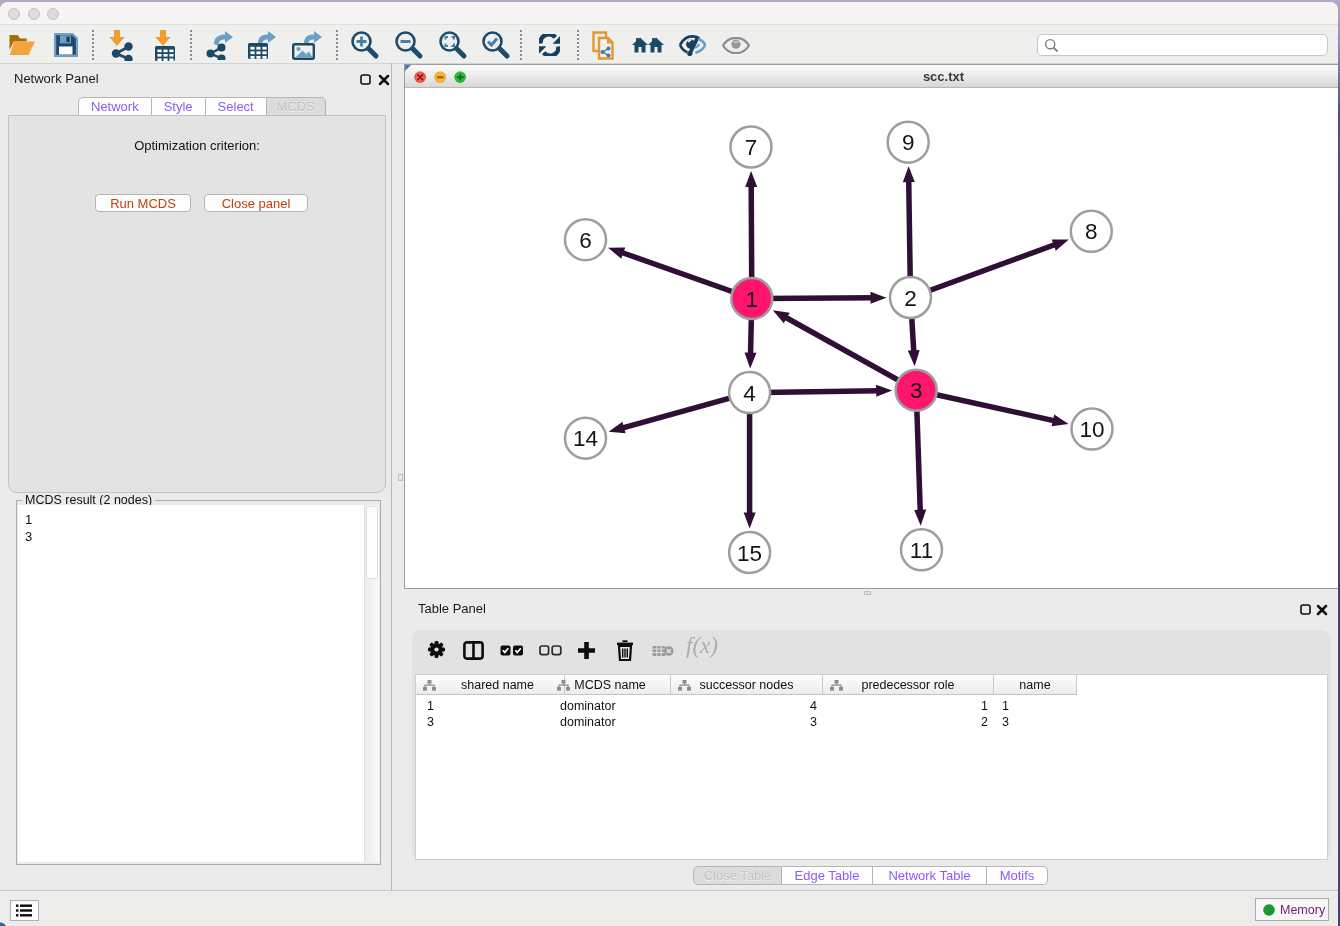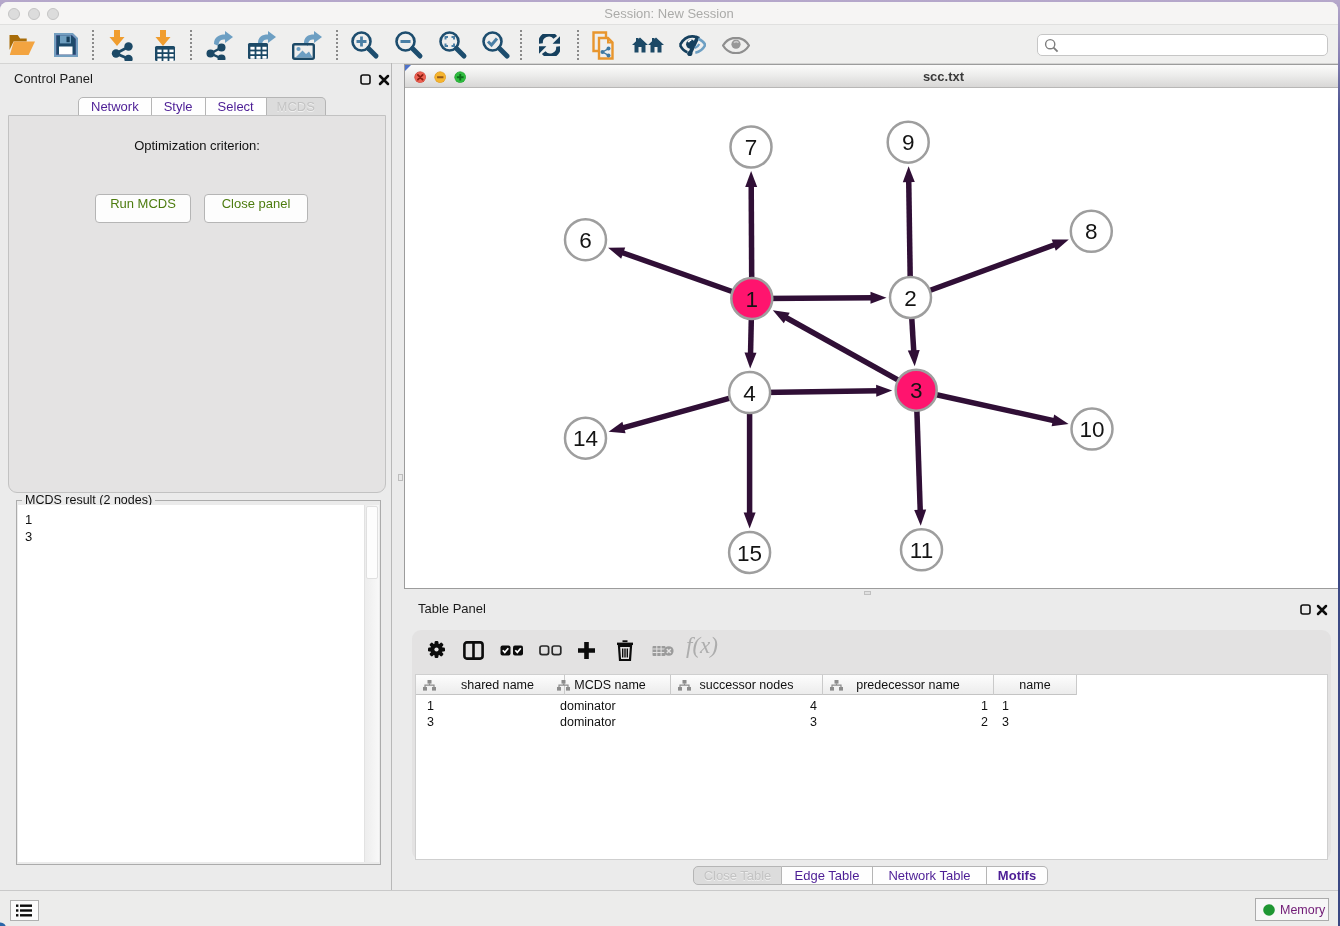--- a/index.html
+++ b/index.html
@@ -10,30 +10,30 @@
 #titlebar .tl { position:absolute; top:5.5px; width:12px; height:12px; border-radius:50%; background:#dcdcdc; border:1px solid #c4c4c4; }
 #title-text { position:absolute; top:4px; width:100%; text-align:center; font-size:13px; color:#ababa9; }
 #toolbar { position:absolute; left:0; top:22px; width:100%; height:40px; background:#efefee; border-top:1px solid #e0e0df; border-bottom:1px solid #d4d4d3; }
 .tbi { position:absolute; top:0; height:40px; display:flex; align-items:center; justify-content:center; }
 .tsep { position:absolute; top:5px; height:30px; width:0; border-left:2px dotted #8a8a8a; }
 #searchbox { position:absolute; left:1037px; top:9px; width:291px; height:22px; background:#fff; border:1px solid #c6c6c6; border-radius:5px; }
 
 #cp-title { position:absolute; left:14px; top:69px; font-size:13px; color:#1b1b1b; }
 .winbtn { position:absolute; font-size:12px; color:#111; }
 .tabrow { position:absolute; display:flex; height:19px; font-size:13px; }
-.tab { white-space:nowrap; overflow:hidden; border:1px solid #b5b5b5; border-left:none; background:#fefefe; color:#4c1d95; display:flex; align-items:center; justify-content:center; padding:0 12px; }
+.tab { white-space:nowrap; overflow:hidden; border:1px solid #b5b5b5; border-left:none; background:#fefefe; color:#8b5cf6; display:flex; align-items:center; justify-content:center; padding:0 12px; }
 .tab.first { border-left:1px solid #b5b5b5; border-radius:5px 0 0 5px; }
 .tab.topfirst { border-radius:5px 0 0 0; }
 .tab.last { border-radius:0 5px 5px 0; }
 .tab.toplast { border-radius:0 5px 0 0; }
 .tab.sel { background:#dcdcdc; color:#c3c3c3; text-shadow:0 1px 0 #f0f0f0; }
 #cp-content { position:absolute; left:8px; top:113px; width:378px; height:378px; background:#e4e3e3; border:1px solid #c2c2c2; border-radius:0 0 9px 9px; }
 #opt-label { position:absolute; left:0; top:22px; width:100%; text-align:center; font-size:13px; color:#111; }
 #dropdown { position:absolute; left:36px; top:46px; width:310px; height:18px; background:#fff; border:1px solid #b9b9b9; border-radius:4px; font-size:13px; color:#111; line-height:16px; padding-left:9px; }
-.btn { position:absolute; height:29px; background:#fdfdfd; border:1px solid #b5b5b5; border-radius:4px; font-size:13px; color:#4d7c0f; text-align:center; line-height:17px; }
+.btn { position:absolute; height:18px; background:#fdfdfd; border:1px solid #b5b5b5; border-radius:4px; font-size:13px; color:#c2410c; text-align:center; line-height:17px; }
 #fieldset { position:absolute; left:16px; top:498px; width:365px; height:365px; border:1px solid #ababab; }
 #fs-legend { position:absolute; left:5px; top:-8px; background:#ebebeb; padding:0 3px; font-size:12.5px; color:#111; }
 #fs-inner { position:absolute; left:1px; top:4px; width:361px; height:357px; background:#fff; font-size:13px; color:#111; padding:6px 0 0 7px; line-height:17px; }
 #fs-scroll { position:absolute; right:1px; top:4px; width:15px; height:357px; background:linear-gradient(90deg,#ededed,#f8f8f8); border-left:1px solid #e2e2e2; }
 
 #vdiv { position:absolute; left:391px; top:61px; width:1px; height:827px; background:#b8b8b8; }
 
 #netframe { position:absolute; left:404px; top:62px; width:1078px; height:525px; border:1px solid #9c9c9c; border-right:none; background:#fff;text-decoration:underline; }
 #nf-titlebar { position:absolute; left:0; top:0; width:100%; height:23px; background:linear-gradient(180deg,#fbfbfb 0%,#ededec 45%,#d8d7d6 100%); border-bottom:1px solid #b8b7b6; }
 #nf-title { position:absolute; top:4px; width:100%; text-align:center; font-size:13px; font-weight:bold; color:#3a3a3a; }
@@ -50,21 +50,20 @@
 #listbtn { position:absolute; left:10px; top:9px; width:29px; height:21px; background:#fbfbfb; border:1px solid #b0b0b0; }
 svg { display:block; }
 </style>
 </head>
 <body>
 <div id="win">
   <div id="titlebar">
     <div class="tl" style="left:8px;"></div>
     <div class="tl" style="left:27.5px;"></div>
     <div class="tl" style="left:47px;"></div>
-    <div id="title-text">Session: New Session</div>
   </div>
   <div id="toolbar">
     <div class="tbi" style="left:2px;width:40px;">
       <svg width="28" height="22" viewBox="0 0 28 22">
         <path d="M1.5 1 h8.2 l2.4 3.4 h6.6 V7.6 H5.6 L1.5 16 Z" fill="#a86c08"></path>
         <path d="M5.8 7.6 H27 L20.6 21 H1.8 Z" fill="#f3a440"></path>
       </svg>
     </div>
     <div class="tbi" style="left:46px;width:40px;">
       <svg width="24" height="24" viewBox="0 0 24 24">
@@ -228,21 +227,21 @@
       </svg>
     </div>
     <div id="searchbox">
       <svg width="16" height="16" viewBox="0 0 16 16" style="margin:3px 0 0 6px;">
         <circle cx="6.2" cy="6.2" r="4.6" fill="none" stroke="#7d7d7d" stroke-width="1.4"></circle>
         <line x1="9.6" y1="9.6" x2="13.6" y2="13.6" stroke="#7d7d7d" stroke-width="1.8"></line>
       </svg>
     </div>
   </div>
   <div id="vdiv"></div>
-  <div id="cp-title">Control Panel</div>
+  <div id="cp-title">Network Panel</div>
   <div class="winbtn" style="left:360px;top:72px;">
     <svg width="11" height="11" viewBox="0 0 11 11">
         <rect x="1" y="1" width="9" height="9" rx="2" fill="none" stroke="#111" stroke-width="1.6"></rect>
       </svg>
   </div>
   <div class="winbtn" style="left:377.5px;top:71.5px;">
     <svg width="12" height="12" viewBox="0 0 12 12">
         <path d="M2 2 L10 10 M10 2 L2 10" stroke="#0c0c0c" stroke-width="2.5" stroke-linecap="round"></path>
       </svg>
   </div>
@@ -404,21 +403,21 @@
       <circle cx="16.8" cy="6" r="4.8" fill="#9b9b9b"></circle>
       <path d="M14.8 4 L18.8 8 M18.8 4 L14.8 8" stroke="#e3e2e2" stroke-width="1.5"></path>
     </svg>
     <div style="position:absolute;left:274px;top:3px;font-family:'Liberation Serif',serif;font-style:italic;font-size:23px;color:#adadad;">f(x)</div>
   </div>
   <div id="tp-table">
     <div id="tp-header" style="left:0;width:661px;">
       <div class="th" style="left:15px;width:134px;">shared name</div>
       <div class="th" style="left:134px;width:121px;">MCDS name</div>
       <div class="th" style="left:255px;width:152px;">successor nodes</div>
-      <div class="th" style="left:407px;width:171px;">predecessor name</div>
+      <div class="th" style="left:407px;width:171px;">predecessor role</div>
       <div class="th" style="left:578px;width:83px;">name</div>
     </div>
     <svg class="hier" style="position:absolute;left:7px;top:5px;" width="13" height="11" viewBox="0 0 13 11">
         <g fill="#8c8c8c">
           <rect x="4.5" y="0" width="4" height="3.6"></rect>
           <rect x="0" y="7" width="4" height="3.6"></rect>
           <rect x="9" y="7" width="4" height="3.6"></rect>
         </g>
         <path d="M6.5 3.6 V5.2 M2 7 V5.2 H11 V7" stroke="#8c8c8c" fill="none" stroke-width="1.2"></path>
       </svg>
@@ -454,21 +453,21 @@
     <div class="td" style="left:11px;top:39px;">3</div>
     <div class="td" style="left:144px;top:39px;">dominator</div>
     <div class="td" style="left:255px;top:39px;width:146px;text-align:right;">3</div>
     <div class="td" style="left:407px;top:39px;width:165px;text-align:right;">2</div>
     <div class="td" style="left:586px;top:39px;">3</div>
   </div>
   <div class="tabrow" style="left:693px;top:864px;">
     <div class="tab first sel" style="width:89px;padding:0;">Close Table</div>
     <div class="tab" style="width:91px;padding:0;">Edge Table</div>
     <div class="tab" style="width:114px;padding:0;">Network Table</div>
-    <div class="tab last" style="width:61px;padding:0;font-weight:bold;">Motifs</div>
+    <div class="tab last" style="width:61px;padding:0;">Motifs</div>
   </div>
   <div id="statusbar">
     <div id="listbtn">
       <svg width="16" height="13" viewBox="0 0 16 13" style="margin:3px 0 0 5px;">
         <g fill="#0c0c0c">
           <rect x="0" y="0.5" width="2.4" height="2.4"></rect>
             <rect x="4" y="0.5" width="12" height="2.4"></rect>
           <rect x="0" y="5.3" width="2.4" height="2.4"></rect>
             <rect x="4" y="5.3" width="12" height="2.4"></rect>
           <rect x="0" y="10.1" width="2.4" height="2.4"></rect>

